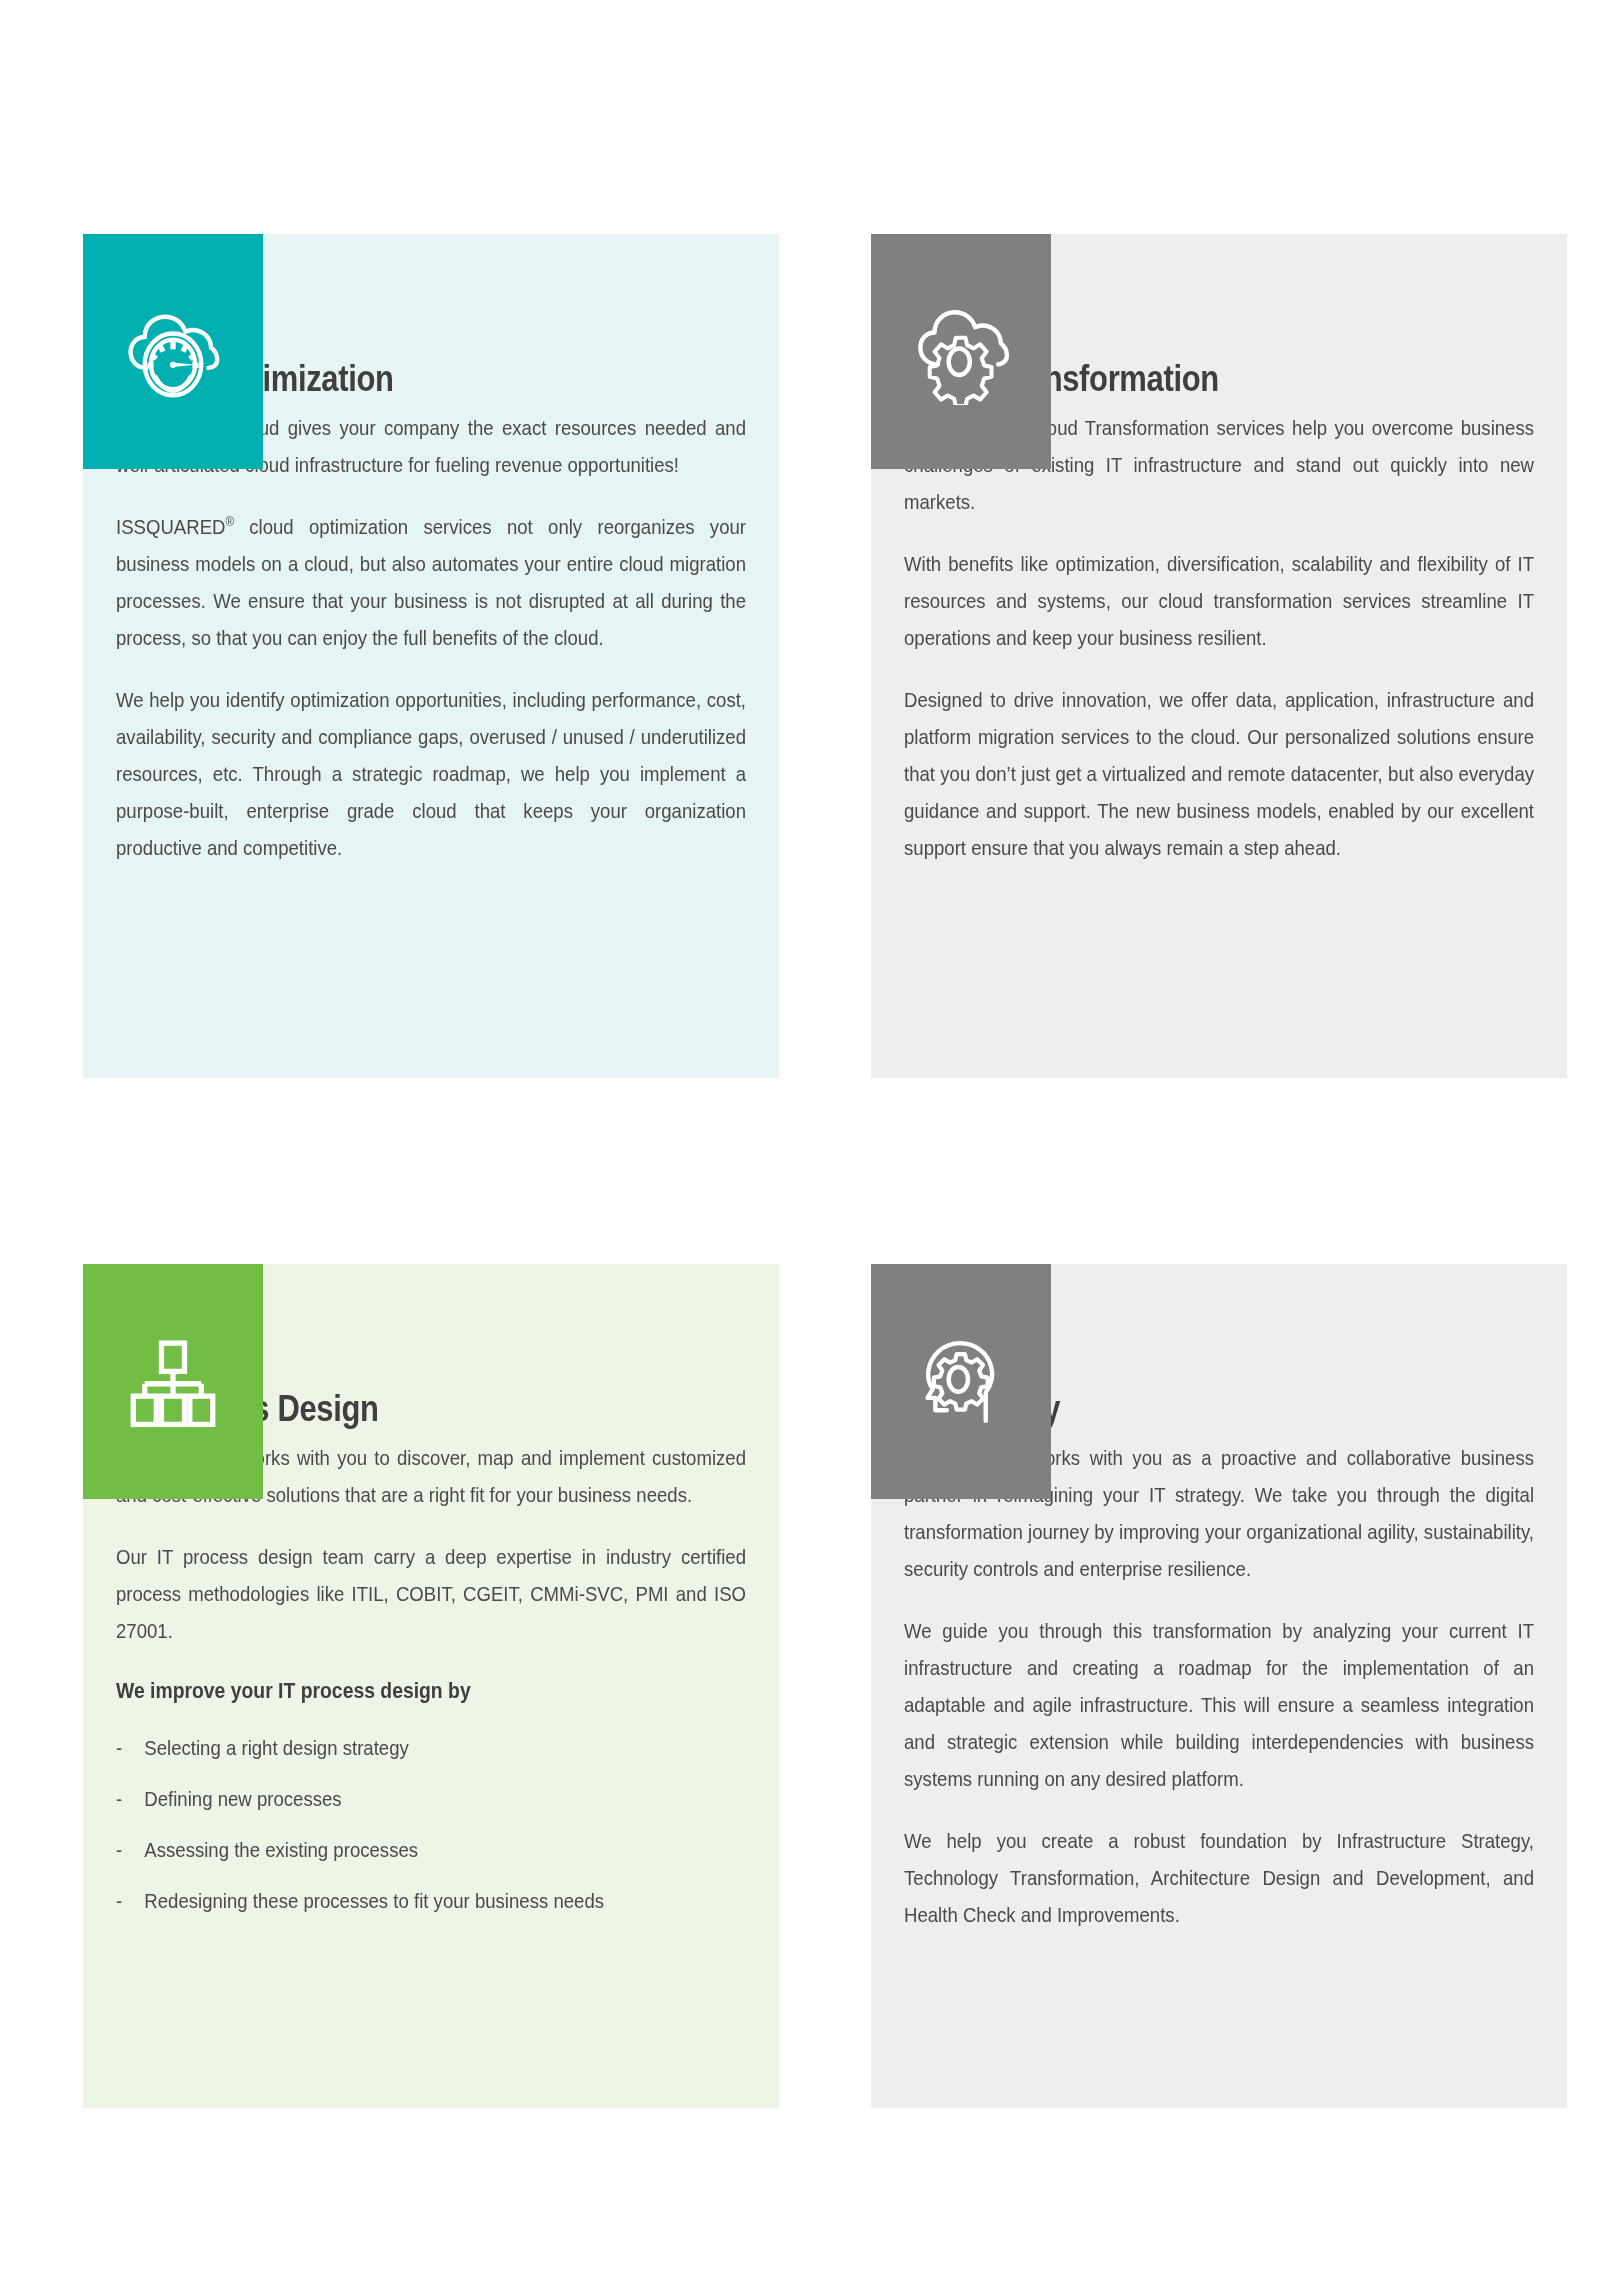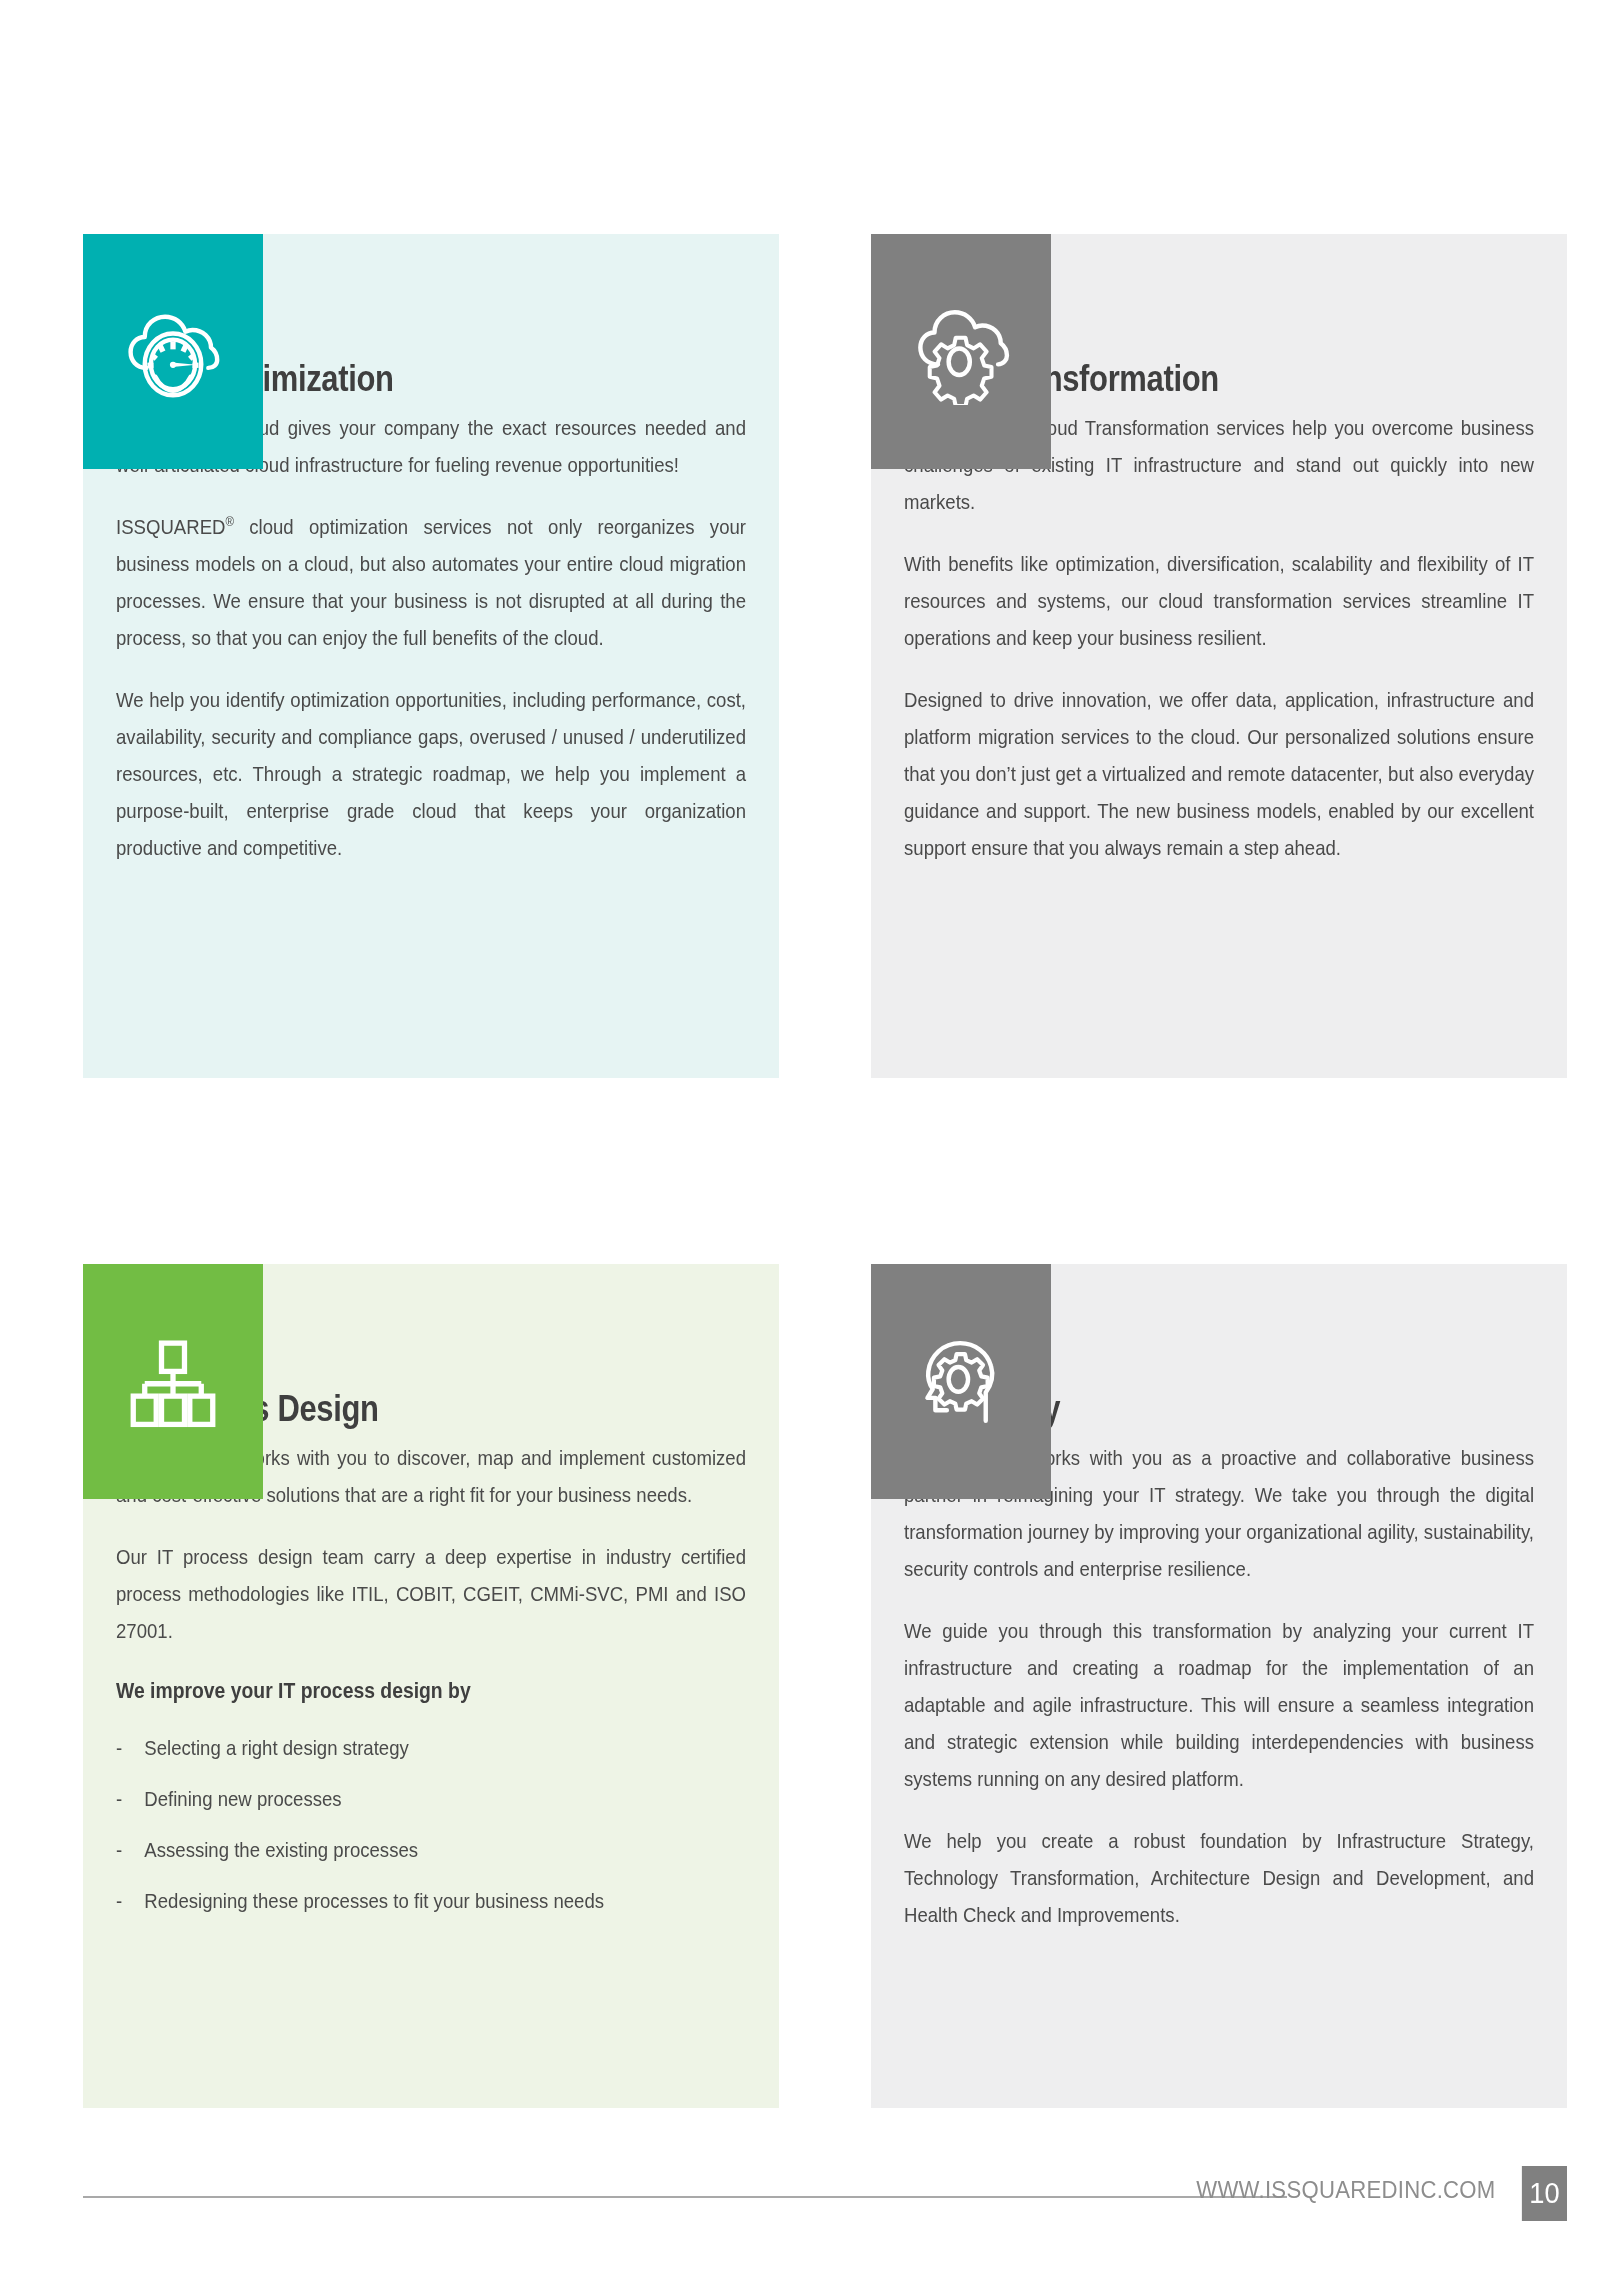--- a/index.html
+++ b/index.html
@@ -324,20 +324,15 @@
           <h2 class="card-title">IT Strategy</h2>
           <p class="para">ISSQUARED<span class="reg">®</span> works with you as a proactive and collaborative business partner in reimagining your IT strategy. We take you through the digital transformation journey by improving your organizational agility, sustainability, security controls and enterprise resilience.</p>
           <p class="para">We guide you through this transformation by analyzing your current IT infrastructure and creating a roadmap for the implementation of an adaptable and agile infrastructure. This will ensure a seamless integration and strategic extension while building interdependencies with business systems running on any desired platform.</p>
           <p class="para">We help you create a robust foundation by Infrastructure Strategy, Technology Transformation, Architecture Design and Development, and Health Check and Improvements.</p>
         </div>
       </div>
     </div>
 
   </div>
 
-  <div class="footer">
-    <div class="footer-rule"></div>
-    <div class="footer-url">WWW.ISSQUAREDINC.COM</div>
-    <div class="page-number">10</div>
-  </div>
 
 </div>
 
 
 </body></html>

